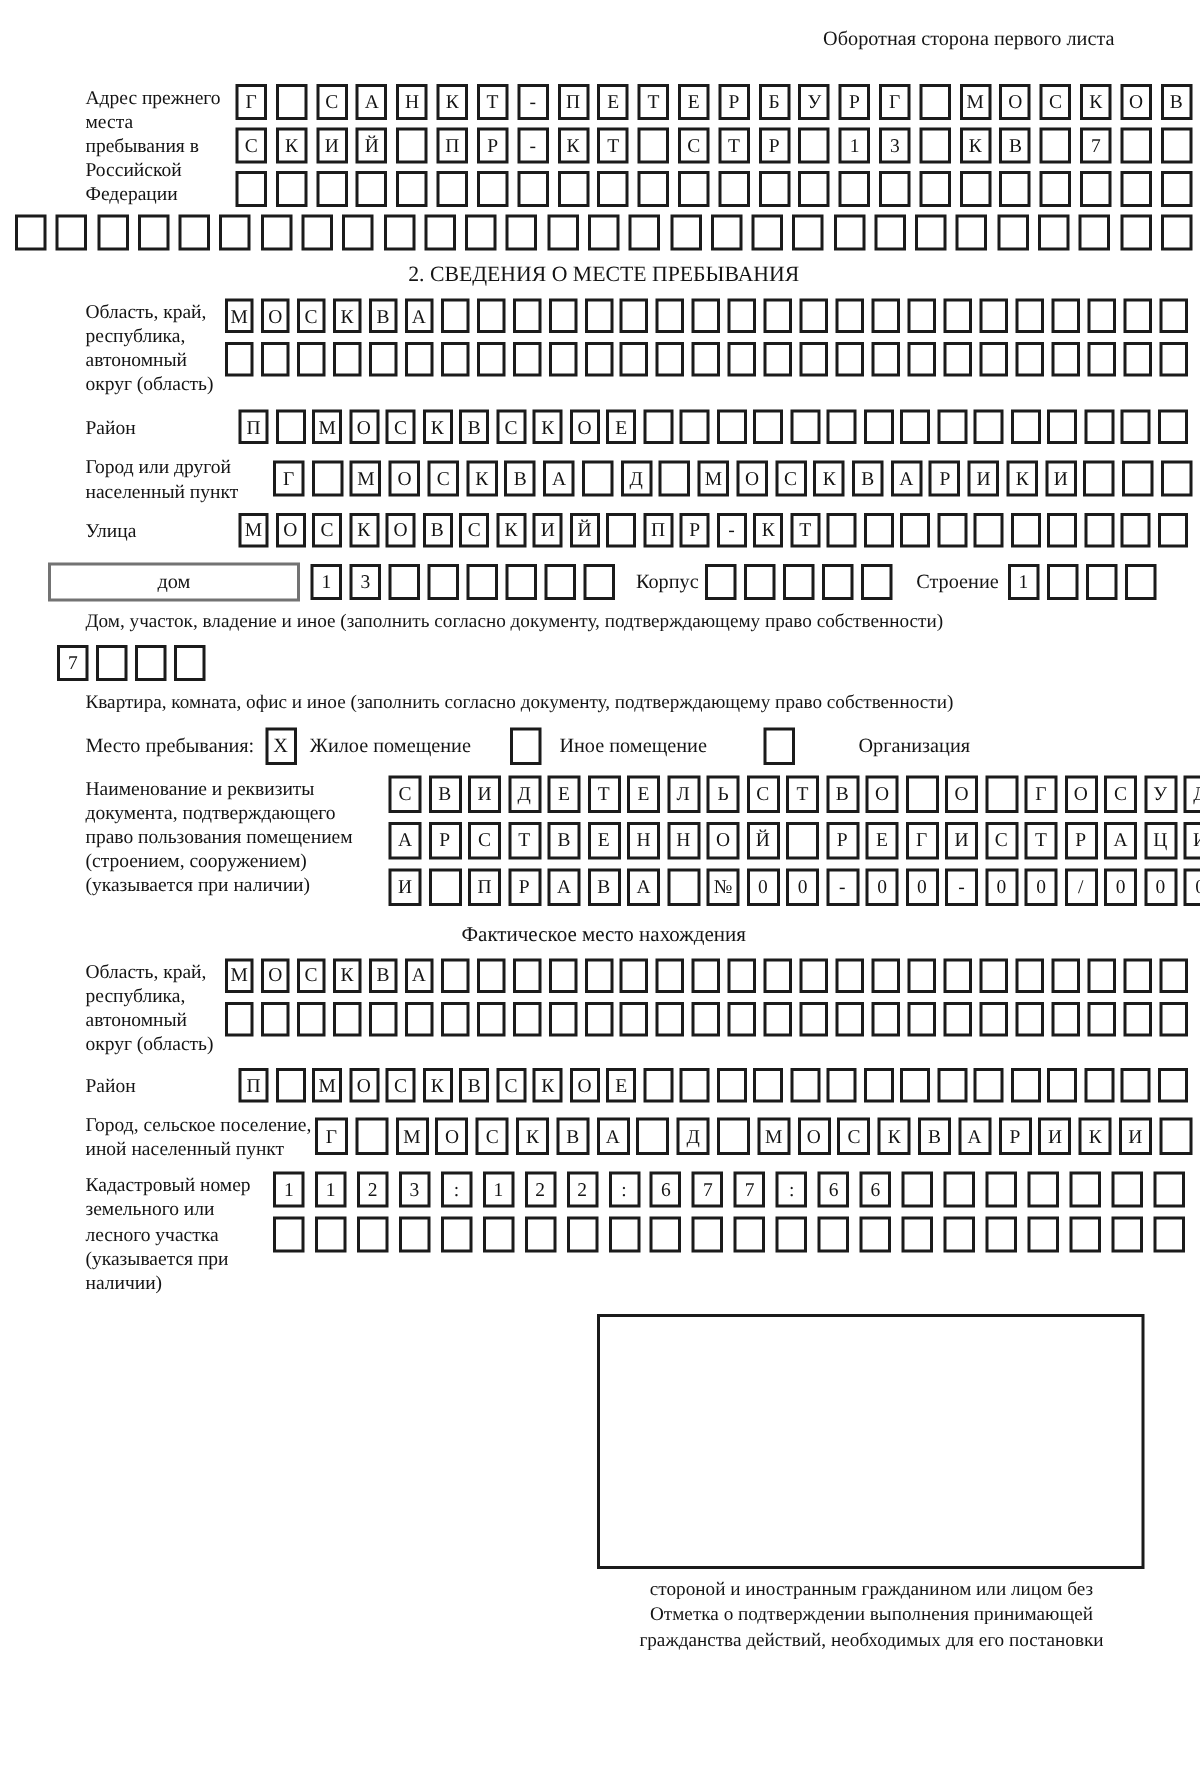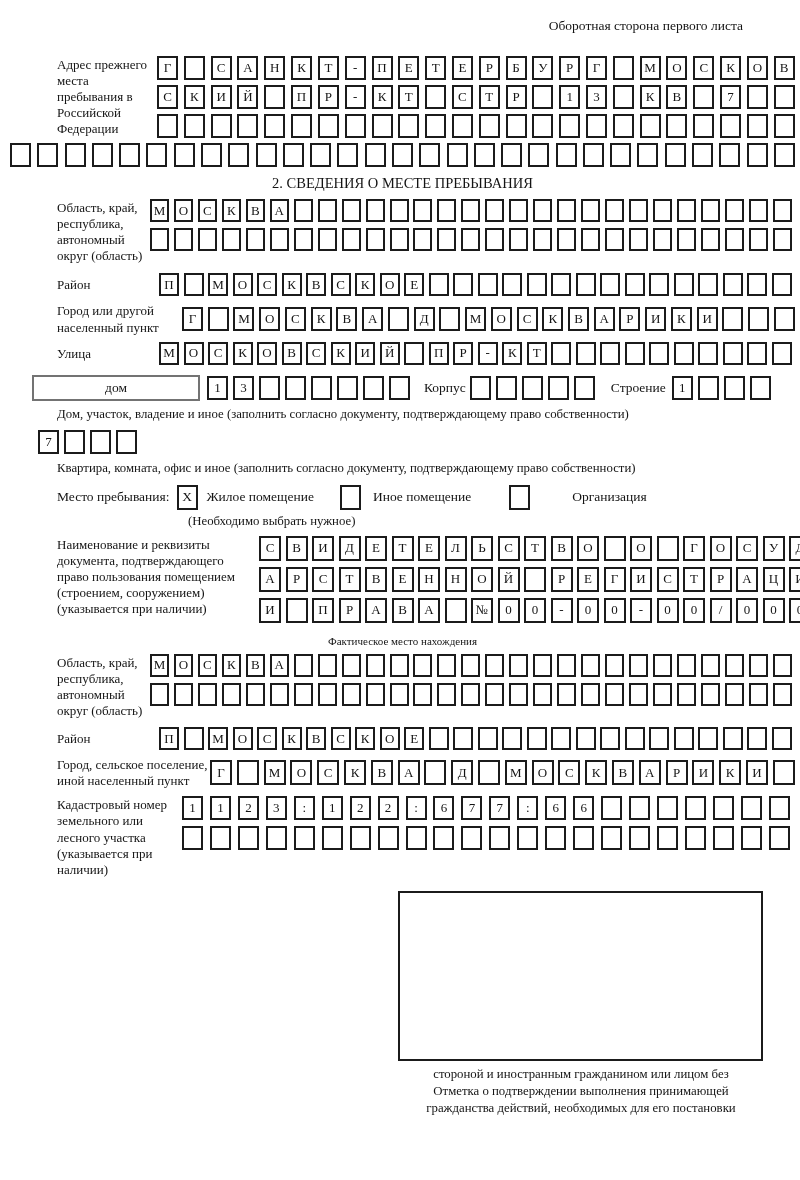--- a/index.html
+++ b/index.html
@@ -355,21 +355,20 @@
     <div class="inline-lab" style="margin-left:9px;">Жилое помещение</div>
     <div class="cells gapped chk" style="margin-left:26px;">
         <span class="cell"></span>
       </div>
     <div class="inline-lab" style="margin-left:12px;">Иное помещение</div>
     <div class="cells gapped chk" style="margin-left:38px;">
         <span class="cell"></span>
       </div>
     <div class="inline-lab" style="margin-left:42px;">Организация</div>
   </div>
-  <div class="note" style="margin-top:4px;margin-left:131px;">(Необходимо выбрать нужное)</div>
 
   <div class="frow top" style="margin-top:7px;gap:16px;">
     <div class="flabel" style="width:186px;">Наименование и реквизиты документа, подтверждающего право пользования помещением (строением, сооружением) (указывается при наличии)</div>
     <div class="cellcol" style="gap:6px;">
       <div class="cells cw22" style="width:552px;">
           <span class="cell">С</span>
           <span class="cell">В</span>
           <span class="cell">И</span>
           <span class="cell">Д</span>
           <span class="cell">Е</span>
@@ -432,21 +431,21 @@
           <span class="cell">0</span>
           <span class="cell">0</span>
           <span class="cell">/</span>
           <span class="cell">0</span>
           <span class="cell">0</span>
           <span class="cell">0</span>
         </div>
     </div>
   </div>
 
-  <div class="pagecenter h-bold" style="margin-top:12px;font-size:11px;">Фактическое место нахождения</div>
+  <div class="pagecenter h-bold" style="margin-top:12px;font-size:14px;">Фактическое место нахождения</div>
 
   <div class="frow top" style="margin-top:7px;">
     <div class="flabel" style="width:93px;">Область, край, республика, автономный округ (область)</div>
     <div class="cellcol" style="gap:6px;">
       <div class="cells cw19" style="width:642px;">
           <span class="cell">М</span>
           <span class="cell">О</span>
           <span class="cell">С</span>
           <span class="cell">К</span>
           <span class="cell">В</span>

